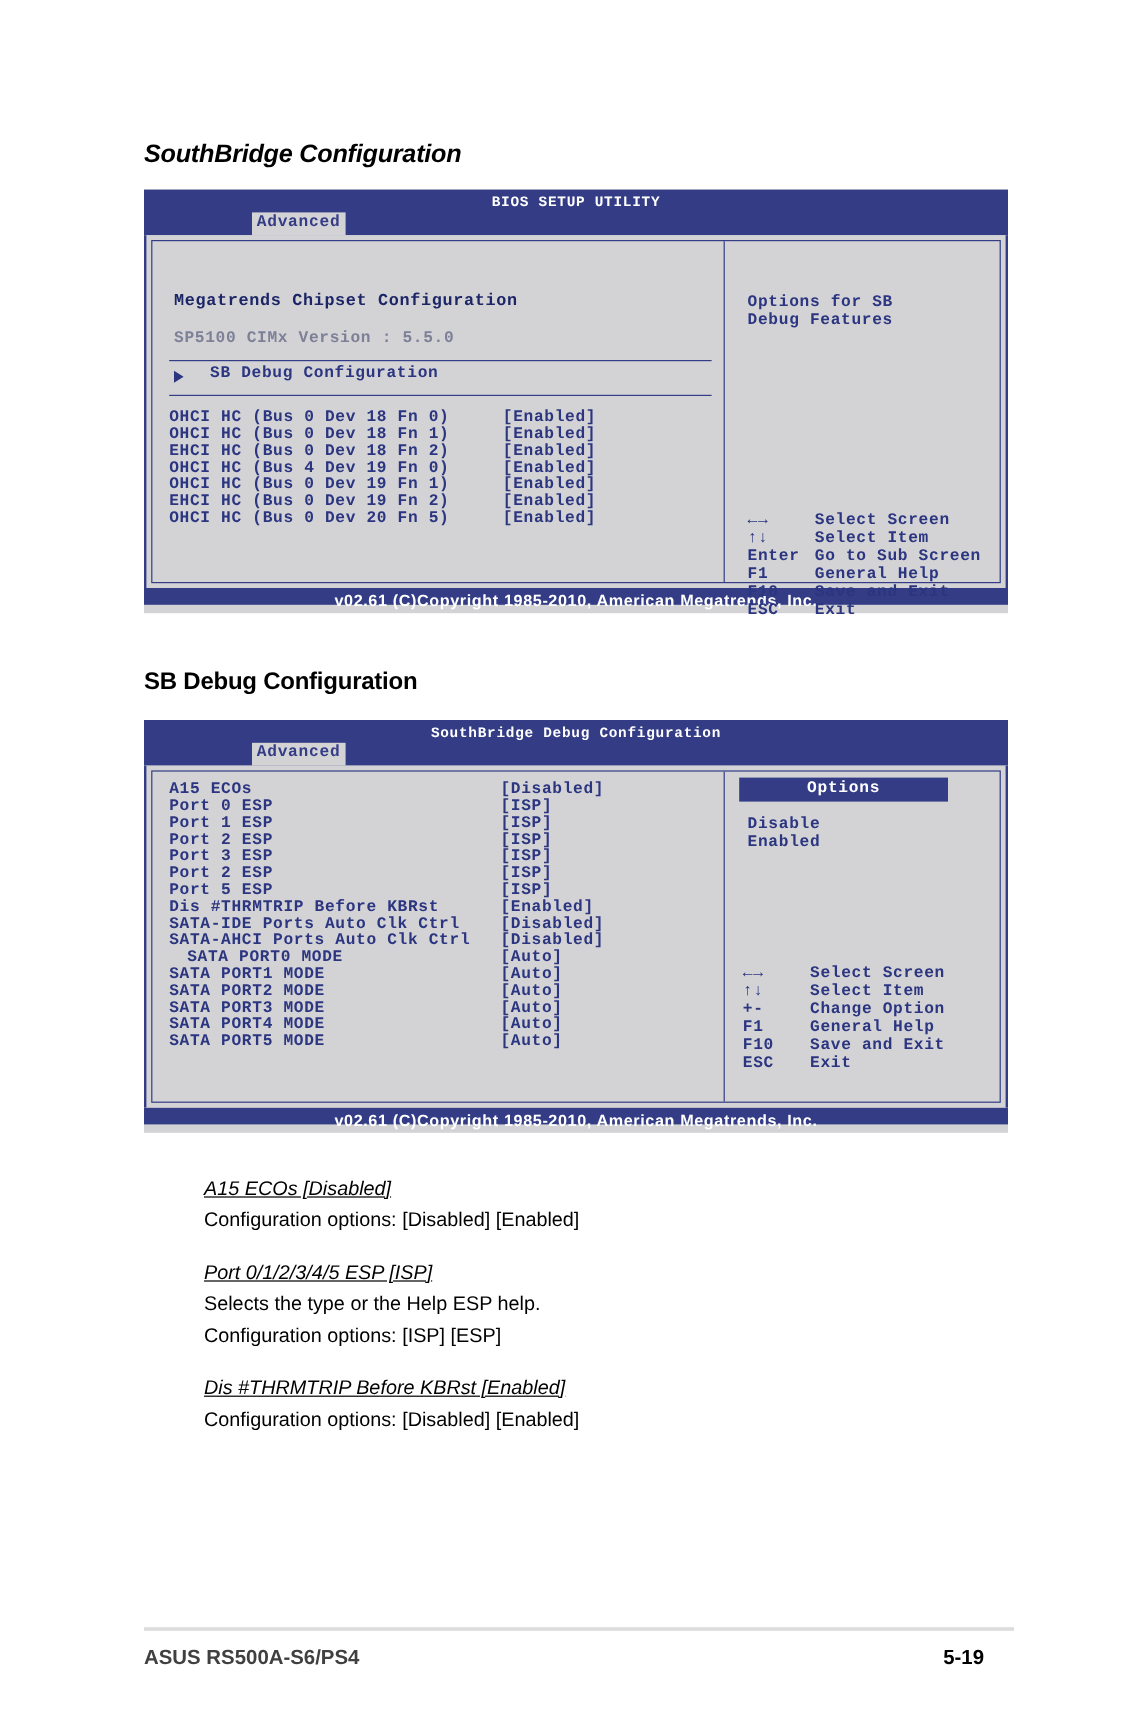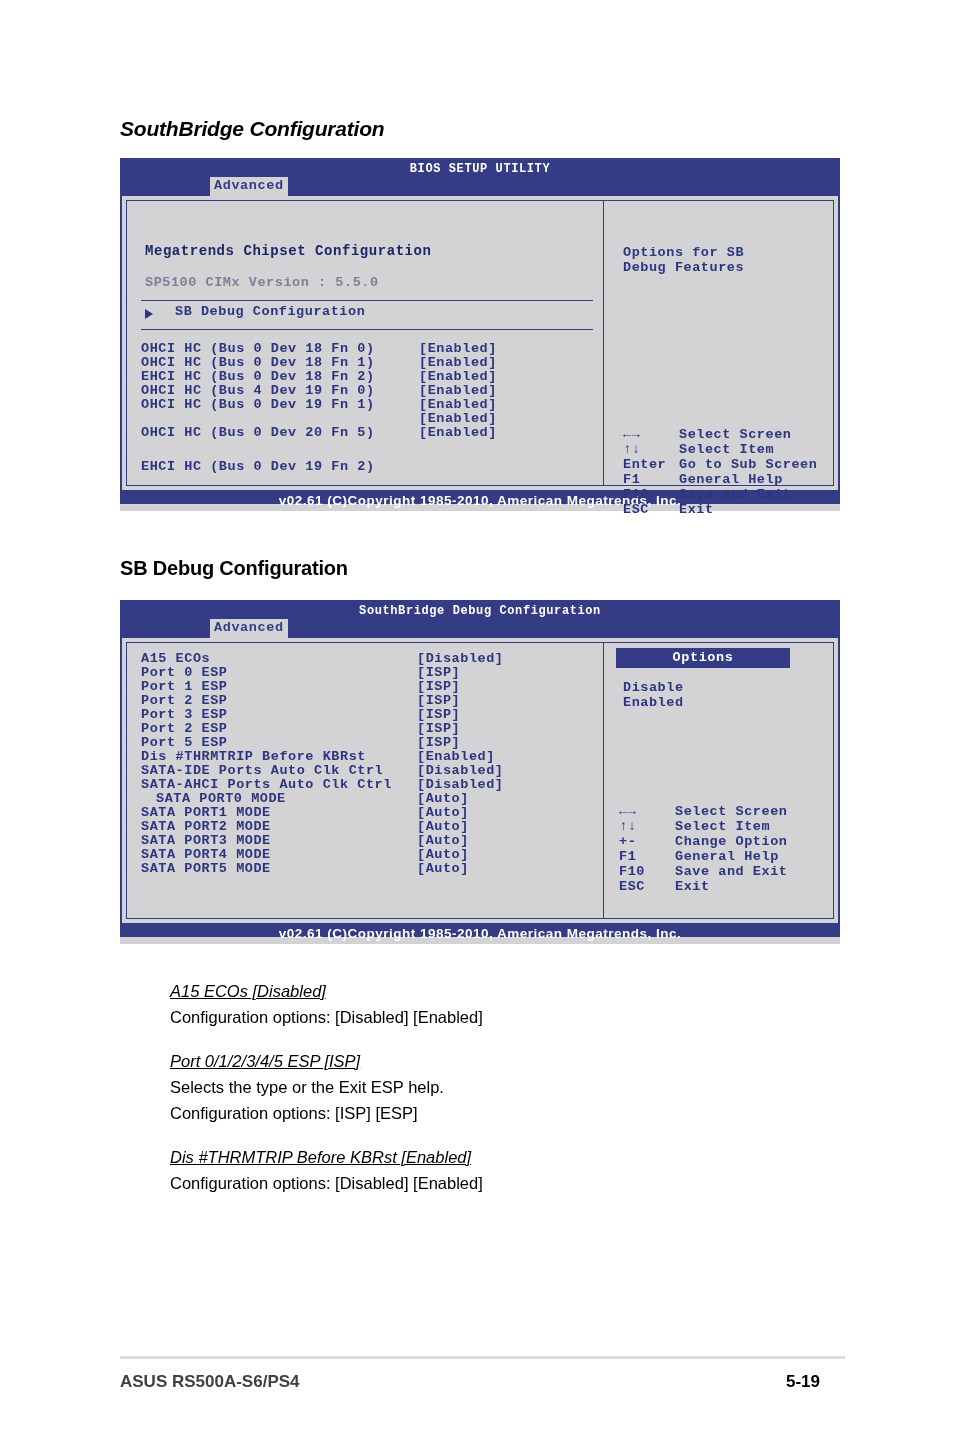--- a/index.html
+++ b/index.html
@@ -218,21 +218,21 @@
 
       <div class="mono row-label abs" style="left:14px; top:168px;">EHCI HC (Bus 0 Dev 18 Fn 2)</div>
       <div class="mono row-value abs" style="left:292px; top:168px;">[Enabled]</div>
 
       <div class="mono row-label abs" style="left:14px; top:182px;">OHCI HC (Bus 4 Dev 19 Fn 0)</div>
       <div class="mono row-value abs" style="left:292px; top:182px;">[Enabled]</div>
 
       <div class="mono row-label abs" style="left:14px; top:196px;">OHCI HC (Bus 0 Dev 19 Fn 1)</div>
       <div class="mono row-value abs" style="left:292px; top:196px;">[Enabled]</div>
 
-      <div class="mono row-label abs" style="left:14px; top:210px;margin-top:48px;">EHCI HC (Bus 0 Dev 19 Fn 2)</div>
+      <div class="mono row-label abs" style="left:14px; top:210px;">EHCI HC (Bus 0 Dev 19 Fn 2)</div>
       <div class="mono row-value abs" style="left:292px; top:210px;">[Enabled]</div>
 
       <div class="mono row-label abs" style="left:14px; top:224px;">OHCI HC (Bus 0 Dev 20 Fn 5)</div>
       <div class="mono row-value abs" style="left:292px; top:224px;">[Enabled]</div>
 
       <div class="mono abs" style="left:496px; top:44px;">Options for SB</div>
       <div class="mono abs" style="left:496px; top:59px;">Debug Features</div>
 
       <div class="mono abs" style="left:496px; top:226px;">←→</div>
       <div class="mono abs" style="left:552px; top:226px;">Select Screen</div>
@@ -351,21 +351,21 @@
 
 <div class="prose" style="left:170px; top:978px; width:700px;">
 
   <div class="blk">
     <p><span class="term">A15 ECOs [Disabled]</span></p>
     <p>Configuration options: [Disabled] [Enabled]</p>
   </div>
 
   <div class="blk">
     <p><span class="term">Port 0/1/2/3/4/5 ESP [ISP]</span></p>
-    <p>Selects the type or the Exit ESP help.</p>
+    <p>Selects the type or the Help ESP help.</p>
     <p>Configuration options: [ISP] [ESP]</p>
   </div>
 
   <div class="blk">
     <p><span class="term">Dis #THRMTRIP Before KBRst [Enabled]</span></p>
     <p>Configuration options: [Disabled] [Enabled]</p>
   </div>
 </div>
 
 <div class="foot-rule" style="left:120px; top:1356px; width:725px;"></div>

